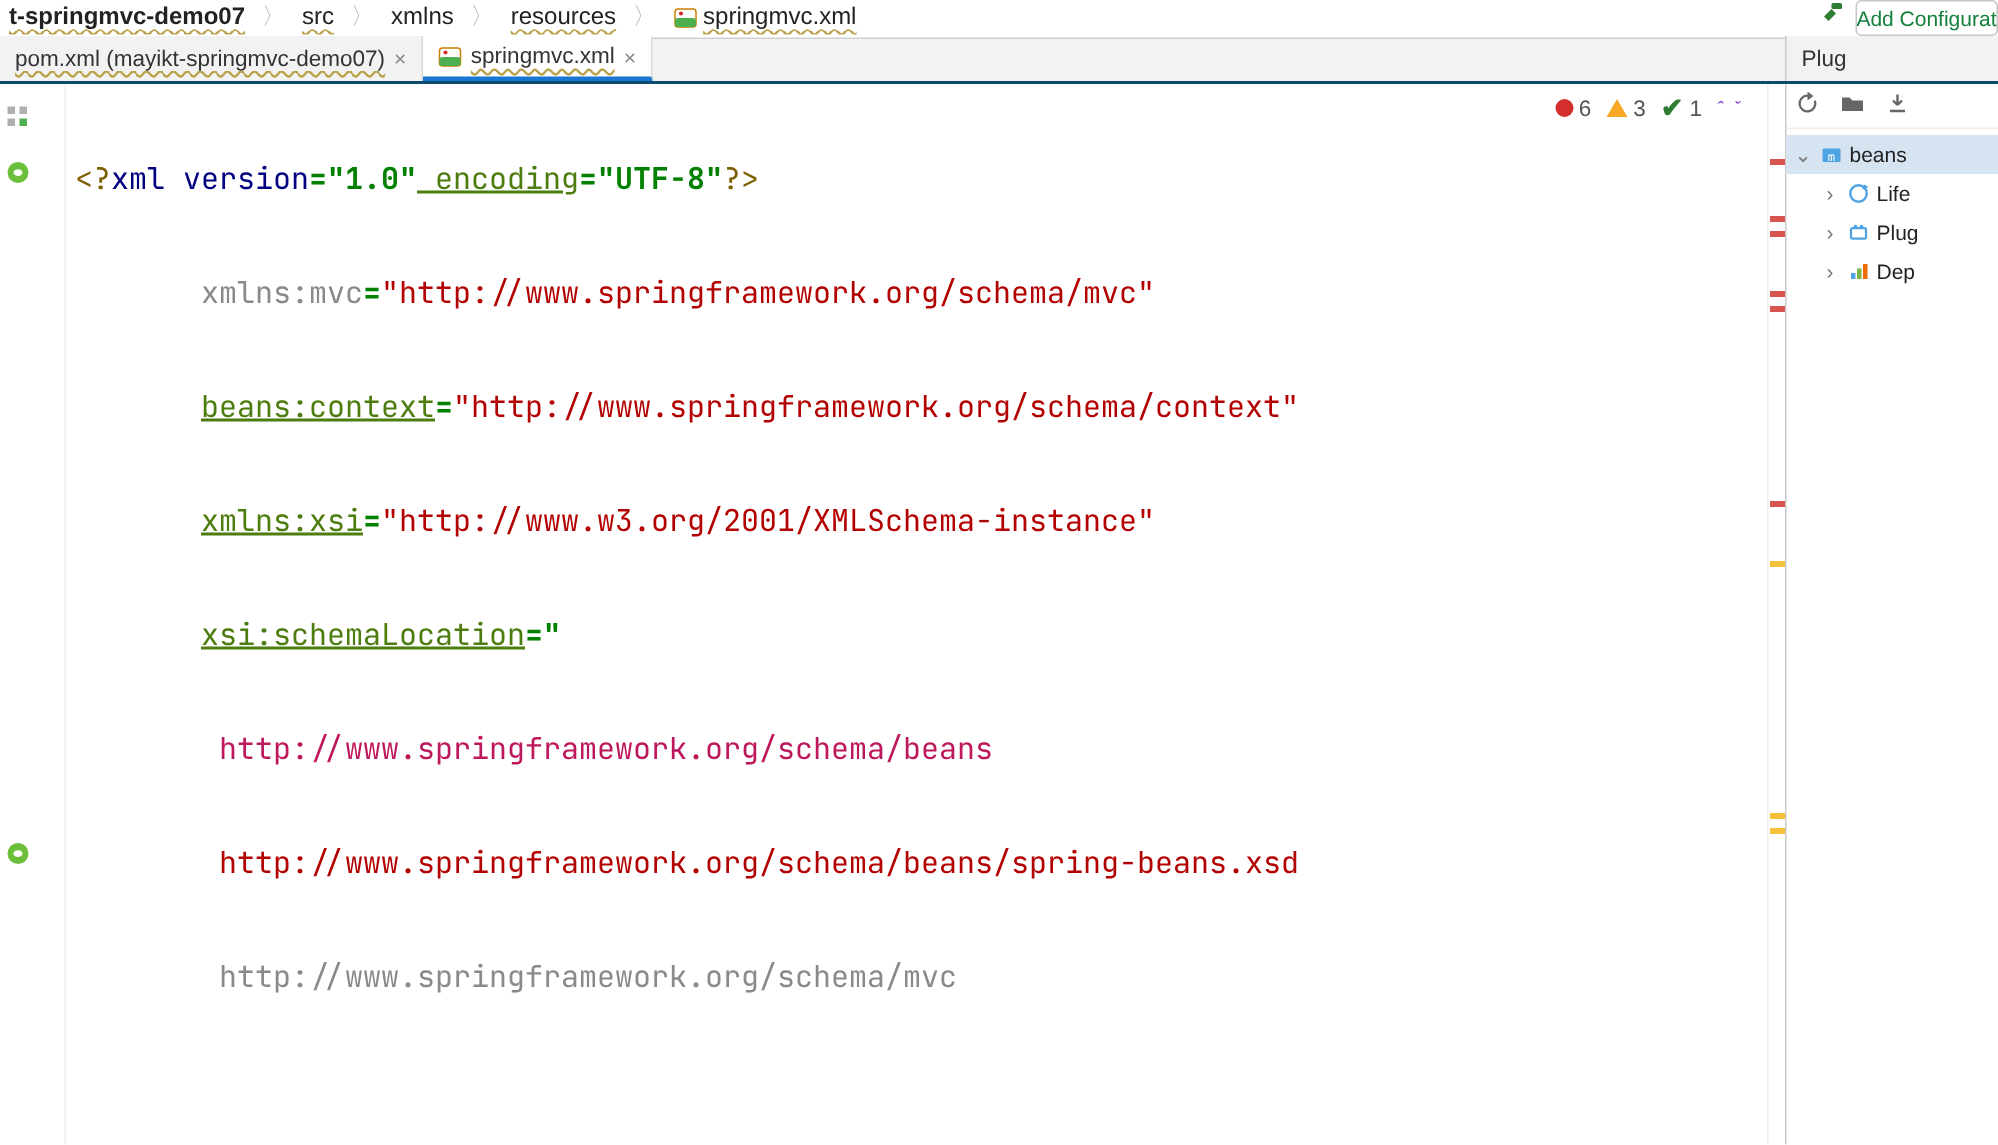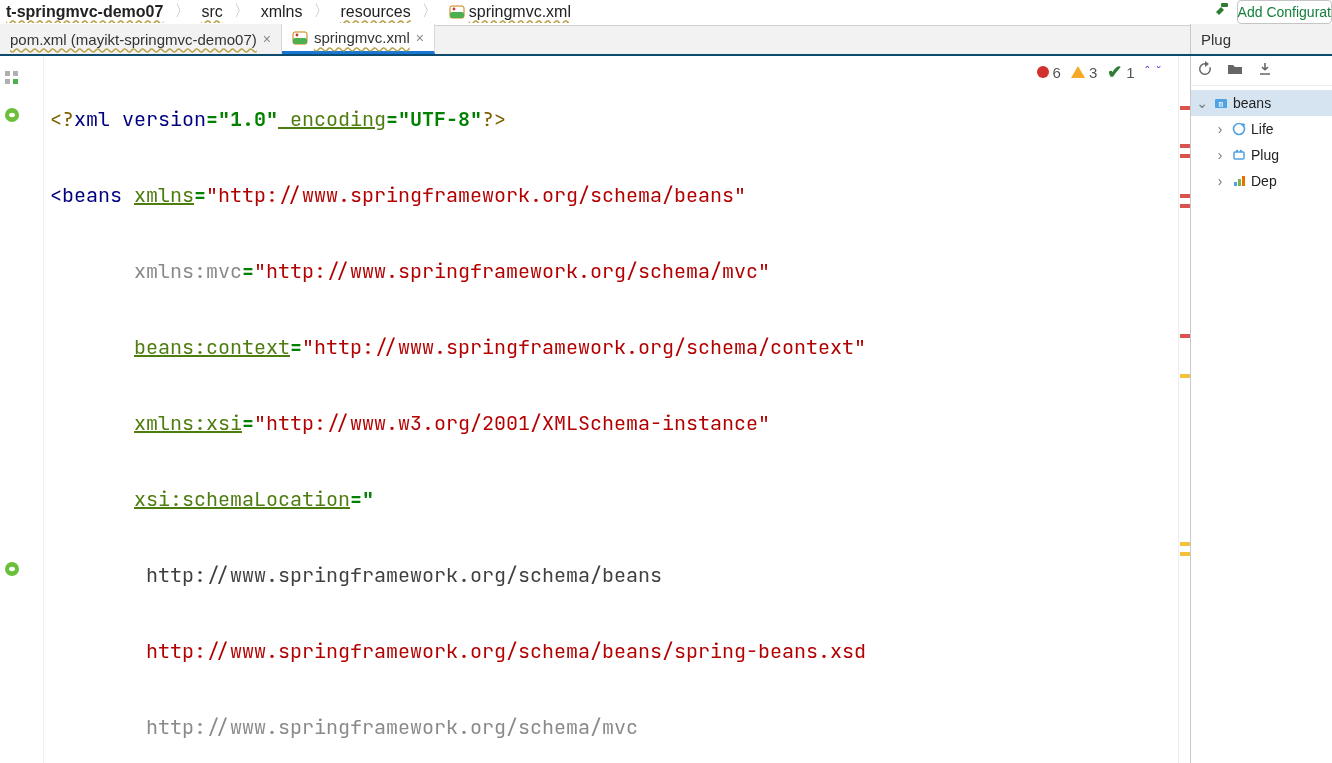--- a/index.html
+++ b/index.html
@@ -34,21 +34,21 @@
   .check-green { color:#2e7d32; font-weight:bold; font-size:18px; }
   .carets { color:#6d28d9; font-size:12px; letter-spacing:2px;font-style:italic; }
 
   .code { font-family:"JetBrains Mono","Consolas","Menlo",monospace; font-size:20px; line-height:38px; padding:6px 0 0 0; white-space:pre; }
   .codeline { padding-left:6px; height:38px; }
 
   .c-navy { color:#000080; }
   .c-blue { color:#4d7c0f;text-decoration:underline; }
   .c-brown { color:#7e5f00; }
   .c-green { color:#028000; font-weight:bold;}
-  .c-green2 { color:#404040;text-align:center; }
+  .c-green2 { color:#be185d;text-align:center; }
   .c-red { color:#b30000; }
   .c-gray { color:#8a8a8a; }
 
   
   .stripe { width:12px; background:#fff; border-left:1px solid #eee; position:relative; }
   .stripe .mark { position:absolute; left:1px; width:10px; height:4px; }
   .mred { background:#d9534f; }
   .myellow { background:#f3c13a; }
 
   
@@ -162,21 +162,20 @@
         </span>
       <span class="ind">
           <span class="check-green">✔</span>
           <span>1</span>
         </span>
       <span class="carets">ˆ ˇ</span>
     </div>
 
     <div class="code">
 <div class="codeline"><span class="c-brown">&lt;?</span><span class="c-navy">xml version</span><span class="c-green">=</span><span class="c-green">"1.0"</span><span class="c-blue"> encoding</span><span class="c-green">=</span><span class="c-green">"UTF-8"</span><span class="c-brown">?&gt;</span></div>
-<div class="codeline"><span class="c-navy">&lt;</span><span class="c-navy">beans</span> <span class="c-blue">xmlns</span><span class="c-green">=</span><span class="c-red">"http://www.springframework.org/schema/beans"</span></div>
 <div class="codeline">       <span class="c-gray">xmlns:mvc</span><span class="c-green">=</span><span class="c-red">"http://www.springframework.org/schema/mvc"</span></div>
 <div class="codeline">       <span class="c-blue">beans:context</span><span class="c-green">=</span><span class="c-red">"http://www.springframework.org/schema/context"</span></div>
 <div class="codeline">       <span class="c-blue">xmlns:xsi</span><span class="c-green">=</span><span class="c-red">"http://www.w3.org/2001/XMLSchema-instance"</span></div>
 <div class="codeline">       <span class="c-blue">xsi:schemaLocation</span><span class="c-green">="</span></div>
 <div class="codeline">        <span class="c-green2">http://www.springframework.org/schema/beans</span></div>
 <div class="codeline">        <span class="c-red">http://www.springframework.org/schema/beans/spring-beans.xsd</span></div>
 <div class="codeline">        <span class="c-gray">http://www.springframework.org/schema/mvc</span></div>
 
 
 

